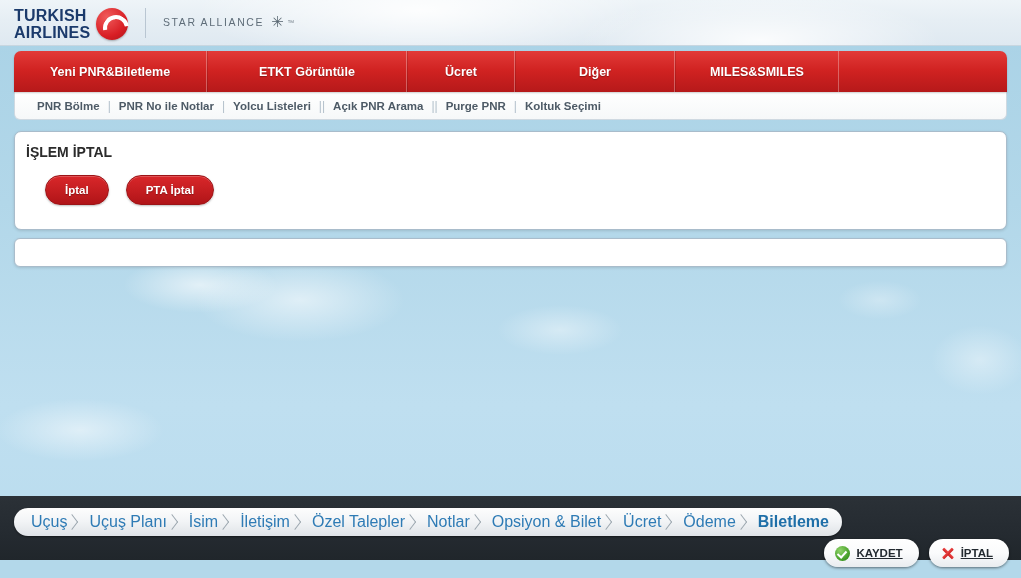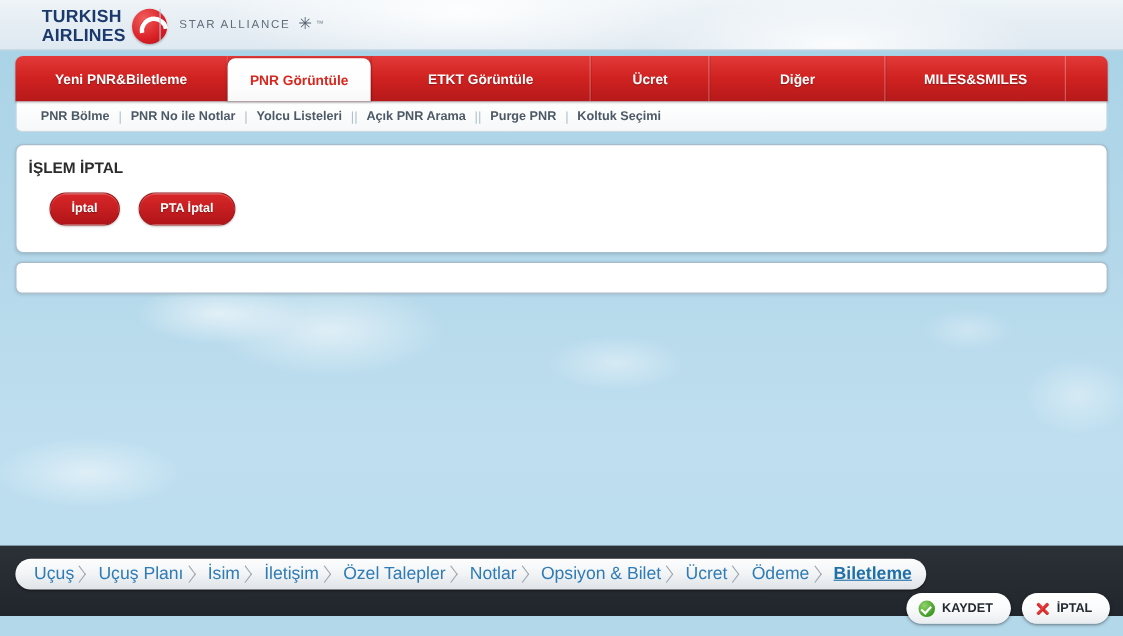--- a/index.html
+++ b/index.html
@@ -50,21 +50,20 @@
     display: flex;
     align-items: center;
     height: 40px;
   }
   #logo-text {
     color: #1b3a6b;
     font-weight: bold;
     font-size: 16px;
     line-height: 17px;
     letter-spacing: 0.2px;
-    margin-left: 24px;
   }
   #logo-mark {
     width: 32px; height: 32px;
     margin-left: 6px;
     border-radius: 50%;
     background: radial-gradient(circle at 34% 28%, #f05b5b, #d81e24 62%, #a9161b 100%);
     position: relative;
     box-shadow: 0 1px 2px rgba(0,0,0,0.28);
   }
   #logo-mark::after {
@@ -312,21 +311,21 @@
   .step:not(:last-child)::after {
     content: "";
     position: absolute;
     right: -1px; top: 50%;
     width: 9px; height: 9px;
     margin-top: -5px;
     border-top: 1px solid #9aa5ad;
     border-right: 1px solid #9aa5ad;
     transform: rotate(45deg) skew(8deg, 8deg);
   }
-  .step.active { color: #1f6fa8; font-weight: bold; text-decoration: underline; }
+  .step.active { color: #1f6fa8; font-weight: bold; }
 
   
   #footer-actions {
     position: absolute;
     right: 12px; top: 539px;
     display: flex;
     align-items: center;
     gap: 10px;
     z-index: 9;
   }
@@ -337,20 +336,21 @@
     align-items: center;
     gap: 6px;
     border-radius: 14px;
     background: linear-gradient(to bottom, #ffffff 0%, #fafbfc 50%, #e9ecef 100%);
     color: #232a30;
     font-size: 11.5px;
     font-weight: bold;
     cursor: pointer;
     box-shadow: 0 1px 3px rgba(0,0,0,0.5);
     white-space: nowrap;
+    text-decoration: underline;
   }
   .ico-check {
     width: 15px; height: 15px;
     border-radius: 50%;
     background: radial-gradient(circle at 35% 30%, #8fd36a, #3f9a23 70%, #2f7a18 100%);
     position: relative;
     flex: 0 0 auto;
   }
   .ico-check::after {
     content: "";
@@ -397,21 +397,20 @@
   <div id="star-alliance">
     <span>STAR ALLIANCE</span>
     <span id="sa-mark">✳</span>
     <span id="sa-tm">™</span>
   </div>
 
 </div>
 
 <div id="tabbar">
   <div class="tab" style="width:193px">Yeni PNR&amp;Biletleme</div>
-  <div class="tab active" style="width:130px">PNR Görüntüle</div>
   <div class="tab" style="width:200px">ETKT Görüntüle</div>
   <div class="tab" style="width:108px">Ücret</div>
   <div class="tab" style="width:160px">Diğer</div>
   <div class="tab" style="width:164px">MILES&amp;SMILES</div>
 </div>
 
 <div id="subnav">
   <span class="subnav-item">PNR Bölme</span>
   <span class="subnav-sep">|</span>
   <span class="subnav-item">PNR No ile Notlar</span>

